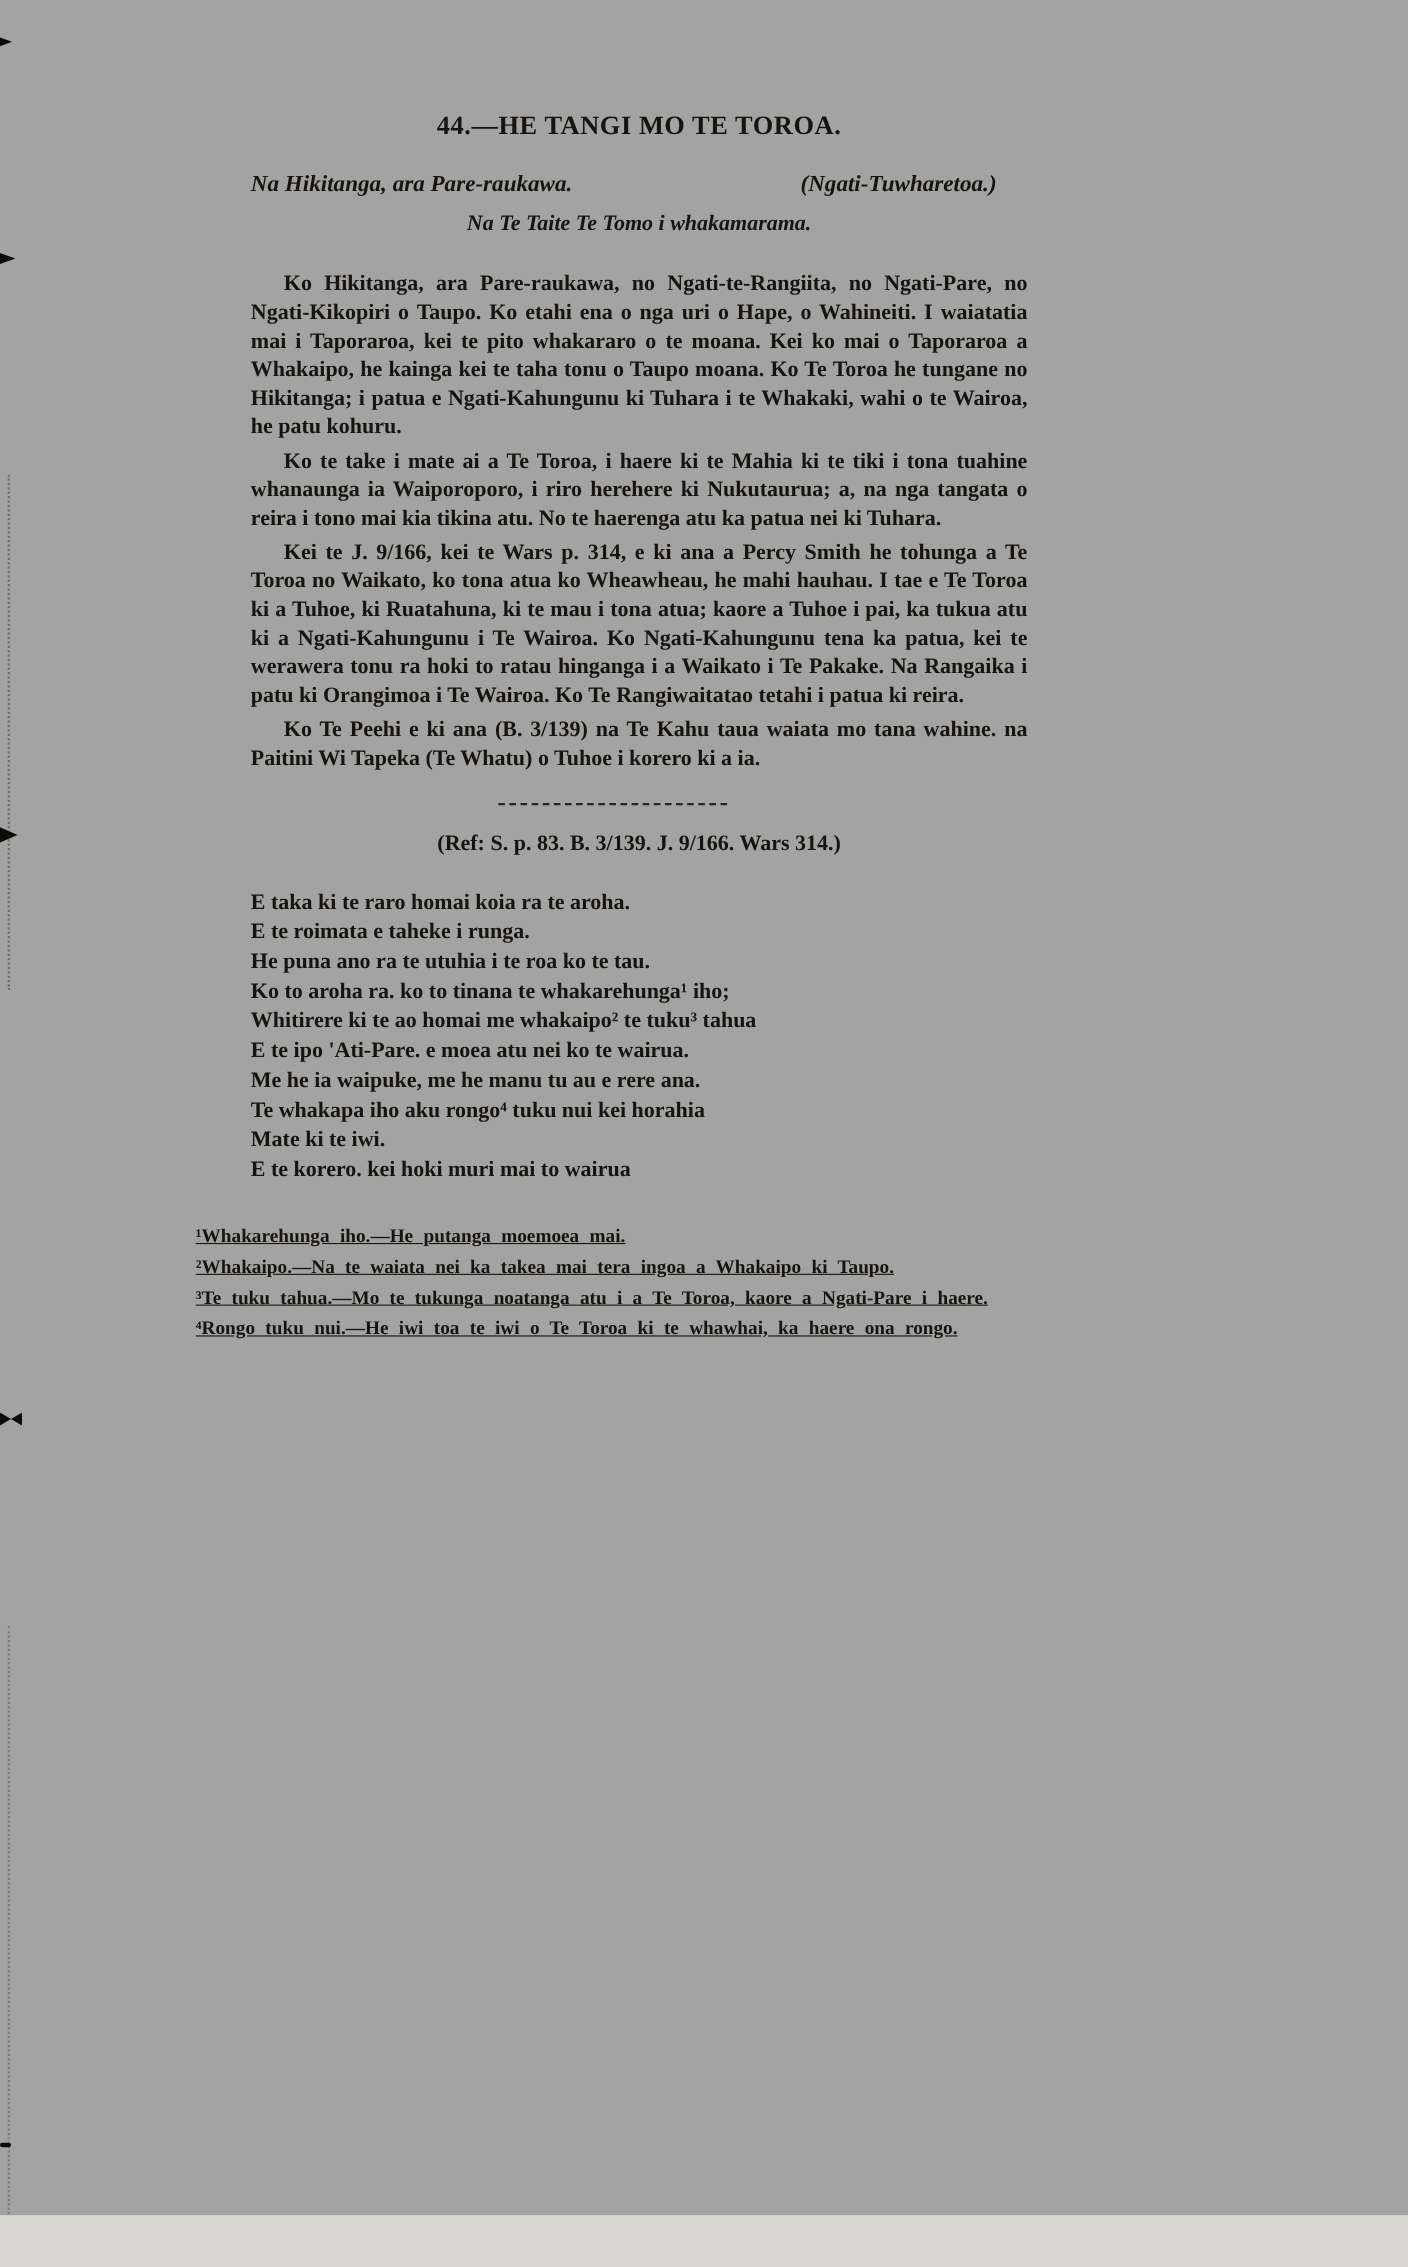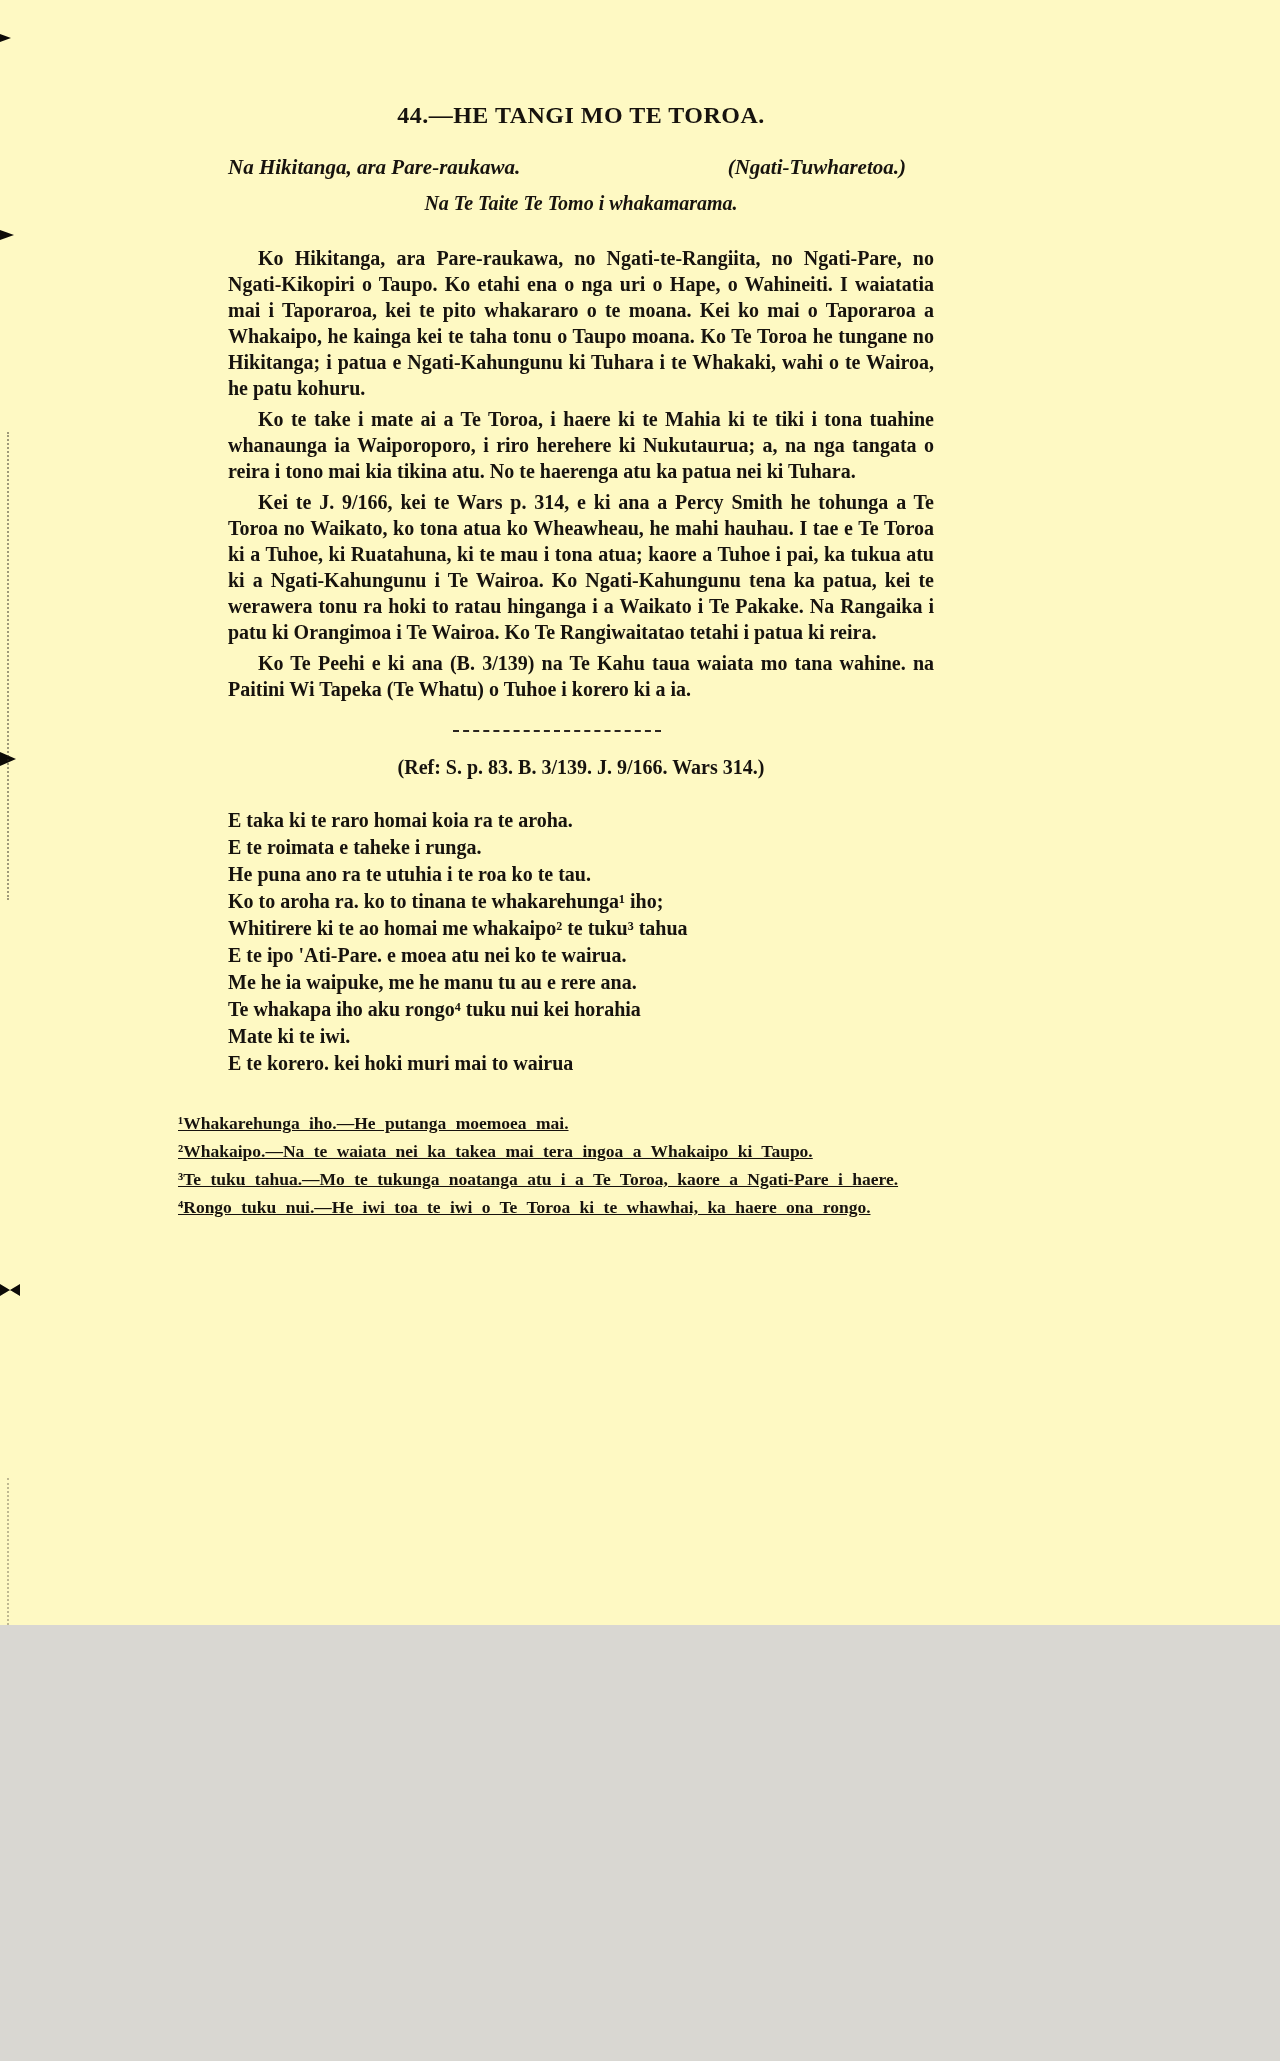--- a/index.html
+++ b/index.html
@@ -1,21 +1,21 @@
 <!DOCTYPE html>
 <html><head>
 <meta charset="utf-8">
 <style>
   * { margin: 0; padding: 0; box-sizing: border-box; }
   html, body { background: #d9d7d2; }
   .page {
     position: relative;
     width: 1280px;
-    height: 1625px;
-    background: #fef9c3;
+    height: 2014px;
+    background: #a3a3a3;
     font-family: "Liberation Serif", "DejaVu Serif", serif;
     color: #17130e;
     overflow: hidden;
     margin: 0;
     padding-left: 20px;
   }
   .content {
     position: absolute;
     left: 228px;
     top: 102px;

